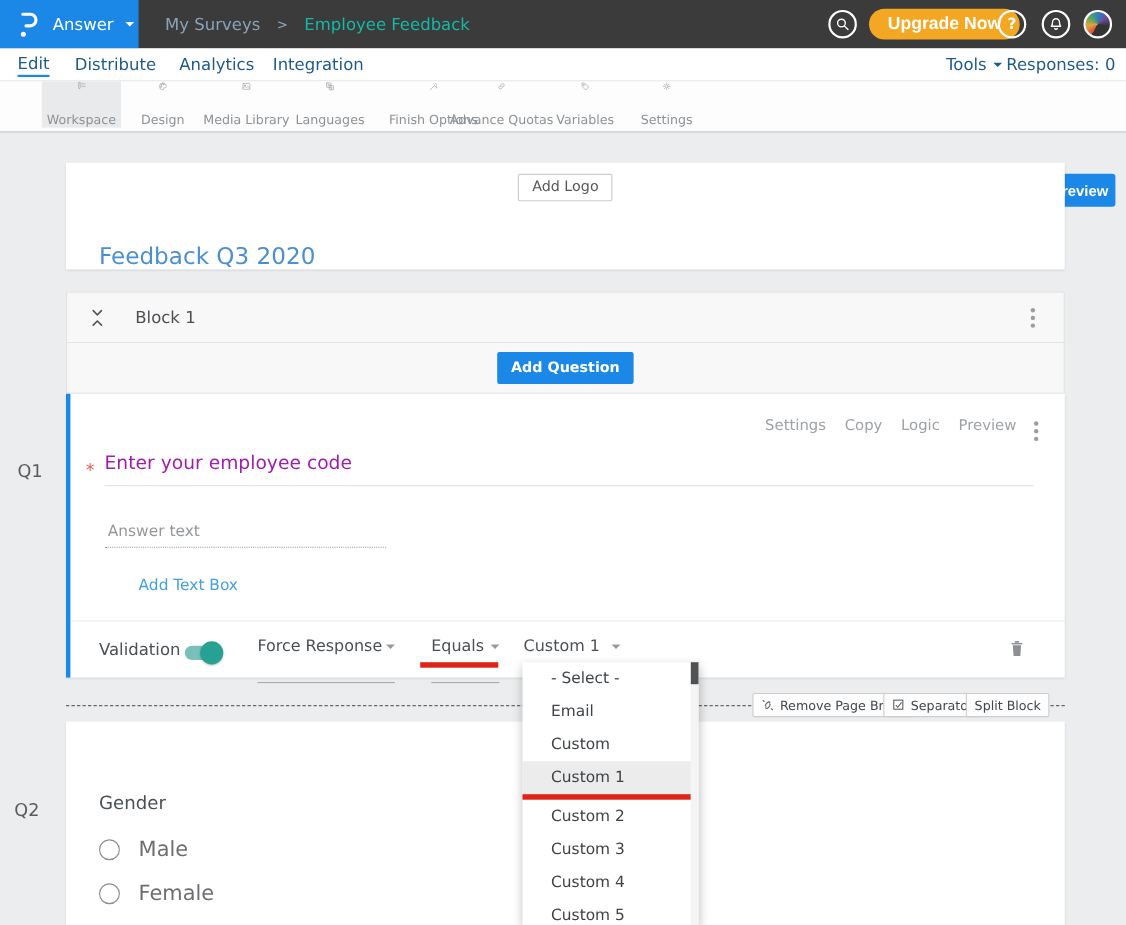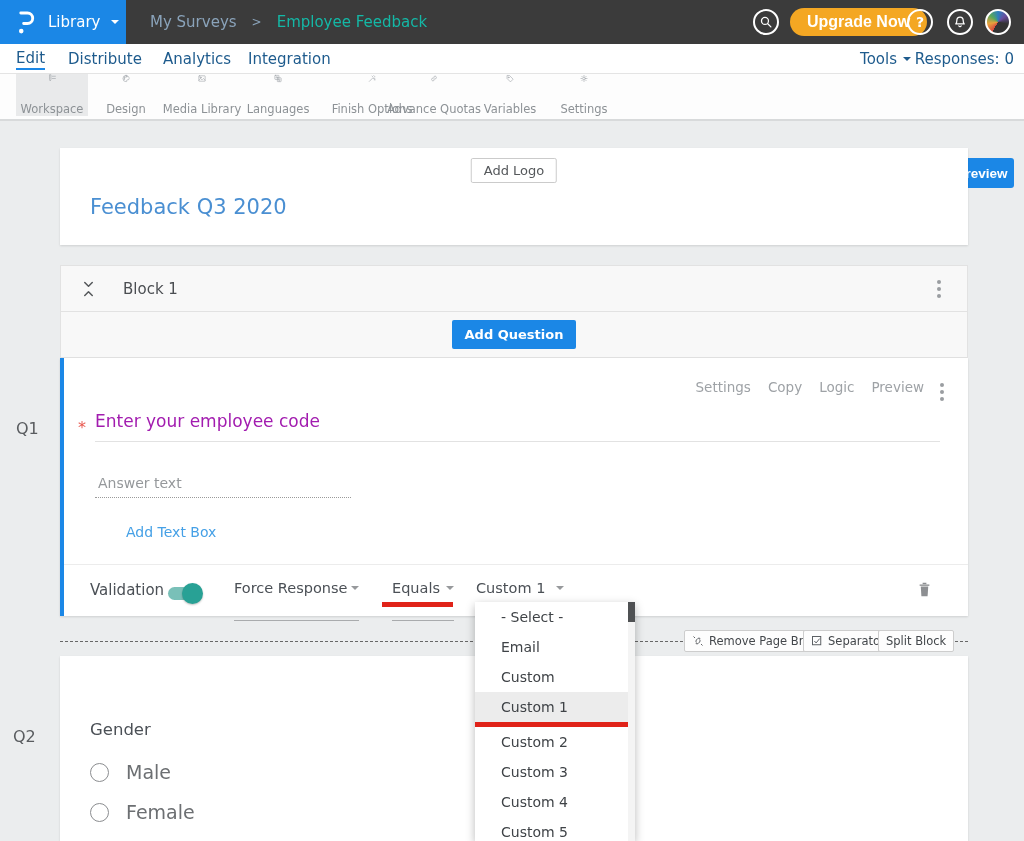--- a/index.html
+++ b/index.html
@@ -34,42 +34,42 @@
   .tools-link{position:absolute;right:113px;top:3px;height:24px;display:flex;align-items:center;gap:6px;
               color:#1e5b8d;font-size:15px;cursor:pointer;}
   .tools-link .caret{border-top-color:#1e5b8d;}
   .responses-link{position:absolute;right:10px;top:3px;height:24px;display:flex;align-items:center;
                   color:#1e5b8d;font-size:15px;cursor:pointer;}
 
   
   .toolbar{position:absolute;left:0;top:74px;width:1024px;height:47px;background:#fdfdfd;
            border-bottom:2px solid #d8dadb;box-sizing:border-box;}
   .tool-item{position:absolute;top:0;height:42px;display:flex;flex-direction:column;align-items:center;
-             justify-content:center;gap:19px;color:#8d9296;font-size:11.5px;cursor:pointer;white-space:nowrap;}
+             justify-content:center;gap:19px;color:#8d9296;font-size:11.5px;cursor:pointer;white-space:nowrap;margin-left:22px;}
   .tool-item.active{background:#e9eaeb;}
   .tool-item svg{stroke:#9ba1a6;fill:none;stroke-width:1.3;stroke-linecap:round;stroke-linejoin:round;}
   .ti-workspace{left:16px;width:72px;} .ti-design{left:94px;width:64px;} .ti-media{left:162px;width:80px;}
   .ti-languages{left:246px;width:64px;} .ti-finish{left:332px;width:80px;} .ti-quotas{left:392px;width:84px;}
   .ti-variables{left:478px;width:64px;} .ti-settings{left:546px;width:76px;}
   .url-box{position:absolute;left:690px;top:84px;width:230px;height:30px;border:1px solid #c5c7c9;border-radius:3px;
            background:#fff;display:flex;box-sizing:border-box;overflow:hidden;}
   .url-input{flex:1;min-width:0;border:none;outline:none;background:#fff;padding:0 2px 0 10px;
              font-size:13.5px;color:#5b6f83;font-family:inherit;}
   .url-edit{width:30px;background:#e8e8e8;display:flex;align-items:center;justify-content:center;cursor:pointer;}
   .preview-btn{position:absolute;left:928px;top:84px;width:86px;height:30px;background:#1b87e6;border:none;
                border-radius:3px;color:#fff;font-size:13.5px;font-weight:bold;display:flex;align-items:center;
                justify-content:center;gap:7px;cursor:pointer;}
 
   
   .card{position:absolute;left:60px;width:908px;background:#fff;box-shadow:0 1px 2px rgba(0,0,0,0.12);}
   .survey-header{top:148px;height:97px;}
   .add-logo-btn{position:absolute;top:10px;left:50%;transform:translateX(-50%);border:1px solid #cbcbcb;
                 background:#fff;font-size:13px;color:#55585b;padding:4px 12px;border-radius:2px;cursor:pointer;
                 font-family:inherit;}
-  .survey-title{position:absolute;left:30px;top:47px;font-size:21px;color:#4a8fd2;cursor:text;}
+  .survey-title{position:absolute;left:30px;top:73px;font-size:21px;color:#4a8fd2;cursor:text;}
 
   .block-header{top:265px;height:47px;background:#f8f8f8;border:1px solid #e2e2e2;box-sizing:border-box;box-shadow:none;}
   .collapse-btn{position:absolute;left:20px;top:13px;cursor:pointer;}
   .block-title{position:absolute;left:62px;top:14px;font-size:15px;color:#4b4e52;}
   .kebab{display:flex;flex-direction:column;gap:3px;cursor:pointer;padding:2px;}
   .kebab i{width:4px;height:4px;border-radius:50%;background:#9a9da1;}
   .block-kebab{position:absolute;right:24px;top:12px;}
 
   .addq-strip{top:312px;height:46px;background:#f8f8f8;border:1px solid #e2e2e2;border-top:none;box-sizing:border-box;
               box-shadow:none;display:flex;align-items:center;justify-content:center;}
@@ -136,21 +136,21 @@
 <body>
 
 <div class="page">
 
   <div class="topbar">
     <div class="logo-area">
       <svg width="21" height="25" viewBox="0 0 22 26">
         <path d="M5 3 h7 a5.5 5.5 0 0 1 0 11 h-4" stroke="#fff" stroke-width="3" fill="none" stroke-linecap="round"></path>
         <circle cx="5.5" cy="22" r="2.4" fill="#fff"></circle>
       </svg>
-      <span class="lbl">Library</span>
+      <span class="lbl">Answer</span>
       <span class="caret"></span>
     </div>
     <div class="breadcrumb">
       <span class="crumb-parent">My Surveys</span>
       <span class="crumb-sep">&gt;</span>
       <span class="crumb-current">Employee Feedback</span>
     </div>
     <div class="tb-circle" style="left:753px;">
       <svg width="14" height="14" viewBox="0 0 20 20" class="hdr-icon">
         <circle cx="8.5" cy="8.5" r="5"></circle>

